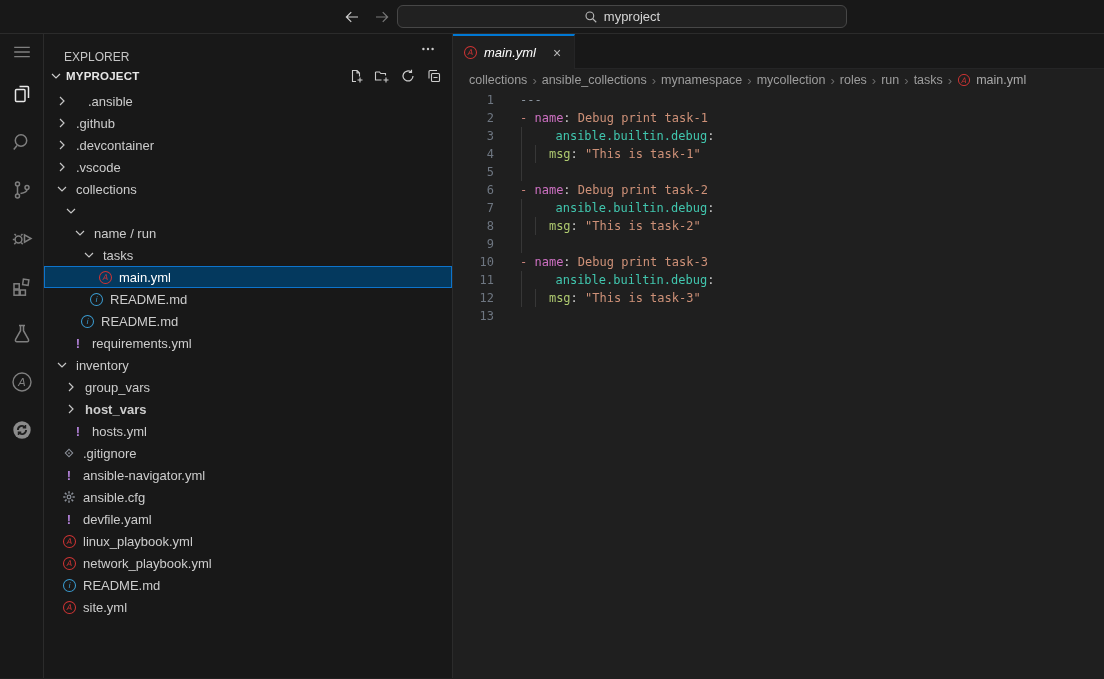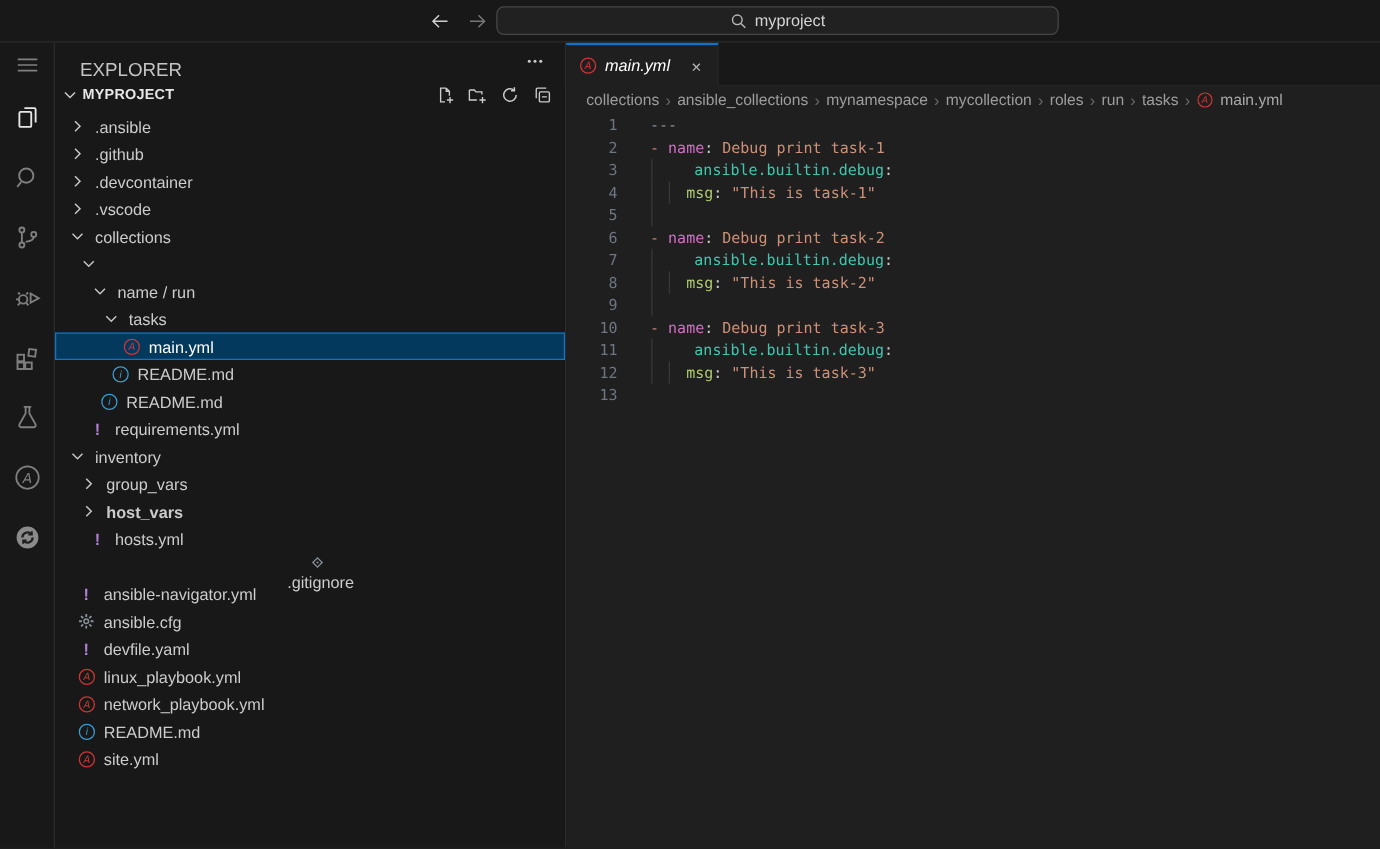--- a/index.html
+++ b/index.html
@@ -22,21 +22,21 @@
     color:#d4d4d4; font-size:13px;
   }
   
   .main { display:flex; height:644px; }
   .activitybar { width:44px; background:#181818; border-right:1px solid #2b2b2b; display:flex; flex-direction:column; align-items:center; }
   .act-item { width:43px; height:48px; display:flex; align-items:center; justify-content:center; cursor:pointer; }
   .act-item.first { height:36px; }
   .act-item svg { display:block; }
   .sidebar { width:409px; background:#181818; border-right:1px solid #2b2b2b; display:flex; flex-direction:column; }
   .sb-header { height:30px; display:flex; align-items:center; padding:0 14px 0 20px; }
-  .sb-title { flex:1; font-size:15px; color:#c5c5c5;margin-top:15px; }
+  .sb-title { flex:1; font-size:12px; color:#c5c5c5;margin-top:15px; }
   .sb-more { width:20px; height:20px; display:flex; align-items:center; justify-content:center; }
   .section-row { height:24px; display:flex; align-items:center; padding:0 10px 0 4px; }
   .section-label { font-weight:bold; font-size:11.5px; color:#e7e7e7; letter-spacing:.2px; flex:1; margin-left:2px; }
   .section-actions { display:flex; gap:9px; }
   .section-actions .sa { width:17px; height:17px; display:flex; align-items:center; justify-content:center; }
   .tree { padding-top:2px; flex:1; overflow:hidden; }
   .trow { height:22px; display:flex; align-items:center; cursor:pointer; color:#cccccc; white-space:nowrap; }
   .trow .twisty { width:16px; height:16px; flex:none; display:flex; align-items:center; justify-content:center; margin-right:6px; }
   .trow .ficon { width:16px; height:16px; flex:none; display:flex; align-items:center; justify-content:center; margin-right:6px; font-size:12px; }
   .trow .lbl { font-size:13px; }
@@ -193,21 +193,21 @@
           </span>
           <span class="sa">
             <svg width="16" height="16" viewBox="0 0 16 16" fill="none" stroke="#cccccc" stroke-width="1.1">
               <rect x="5.5" y="5.5" width="8" height="8" rx="1"></rect>
               <path d="M7.5 9.5h4 M3 10.5v-7a1 1 0 0 1 1-1h7"></path>
             </svg>
           </span>
         </span>
     </div>
     <div class="tree" id="tree">
-        <div class="trow" style="padding-left: 10px;">
+        <div class="trow" style="padding-left: 10px; gap: 12px;">
           <span class="twisty">
             <svg width="16" height="16" viewBox="0 0 16 16">
               <path d="M6 4l4 4-4 4" fill="none" stroke="#c5c5c5" stroke-width="1.2"></path>
             </svg>
           </span>
           <span class="lbl">.ansible</span>
         </div>
         <div class="trow" style="padding-left: 10px;">
           <span class="twisty">
             <svg width="16" height="16" viewBox="0 0 16 16">
@@ -325,21 +325,21 @@
             </svg>
           </span>
           <span class="lbl">host_vars</span>
         </div>
         <div class="trow" style="padding-left: 26px;">
           <span class="ficon">
             <span class="warnmark" style="color:#b180d7">!</span>
           </span>
           <span class="lbl">hosts.yml</span>
         </div>
-        <div class="trow" style="padding-left: 17px; flex-direction: column;">
+        <div class="trow" style="padding-left: 17px;">
           <span class="ficon">
             <span style="display:flex">
               <svg width="14" height="14" viewBox="0 0 16 16">
                 <rect x="5" y="5" width="6" height="6" fill="none" stroke="#8a8f98" stroke-width="1.2" transform="rotate(45 8 8)"></rect>
                 <circle cx="8" cy="8" r="1" fill="#8a8f98"></circle>
               </svg>
             </span>
           </span>
           <span class="lbl">.gitignore</span>
         </div>

